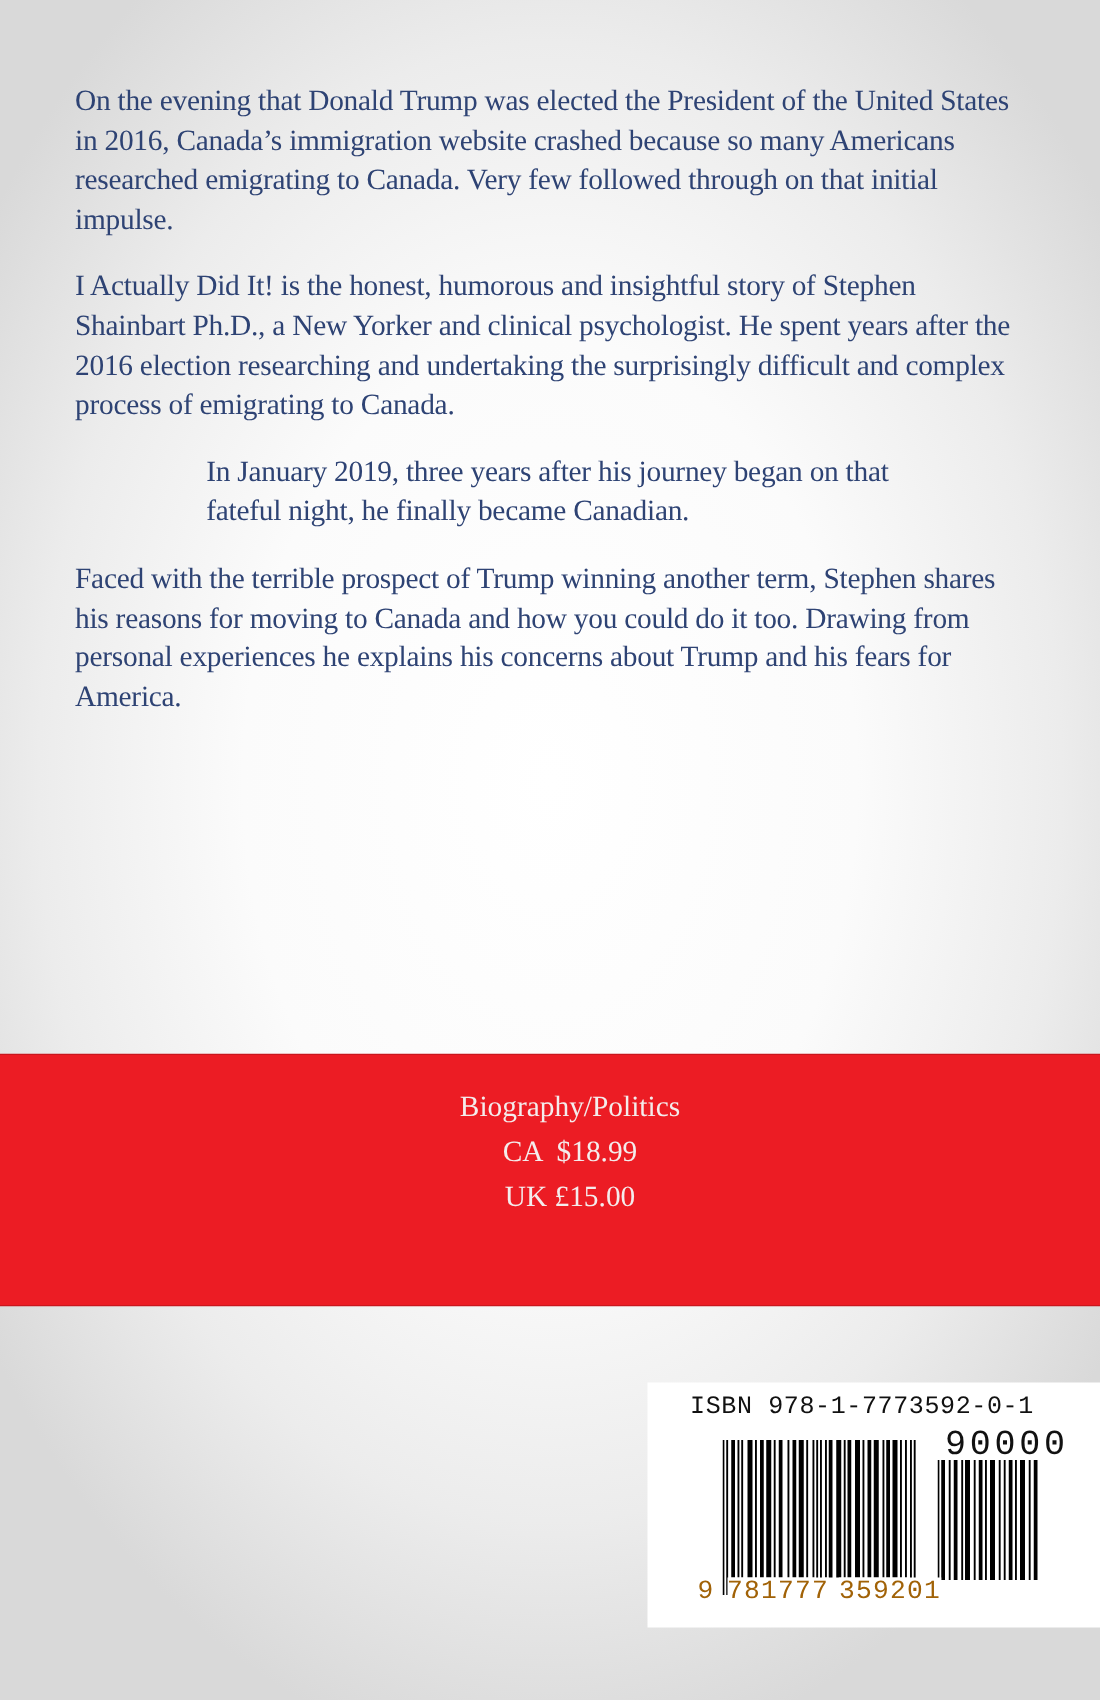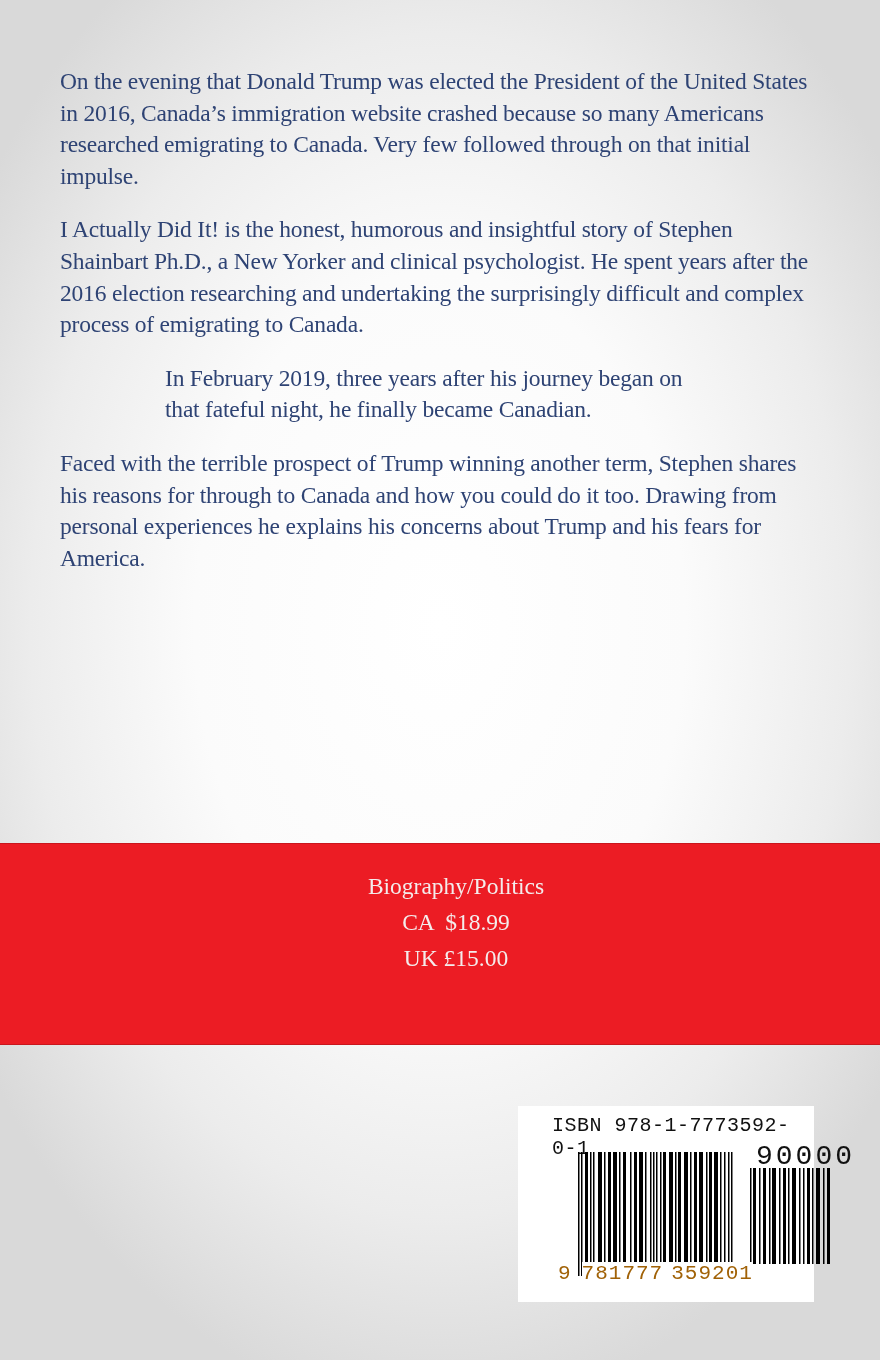--- a/index.html
+++ b/index.html
@@ -21,21 +21,21 @@
       box-shadow: 0 -1px 0 #c9161d, 0 1px 0 #c9161d;
       padding-left: 32px;
     }
     .band-text {
       position: absolute; left: 0; right: 0; top: 24px;
       text-align: center; color: #f4ecec;
       font-size: 23.5px; line-height: 36px;
     }
     .band-text div { display: block; }
     .isbn-box {
-      position: absolute; left: 518px; top: 1106px; width: 296px; height: 196px;
+      position: absolute; left: 518px; top: 1106px; width: 362px; height: 196px;
       background: #ffffff;
     }
     .isbn-label {
       position: absolute; left: 34px; top: 8px;
       font-family: "Liberation Mono", "DejaVu Sans Mono", monospace;
       font-size: 20px; letter-spacing: 0.5px; color: #111;
     }
     .addon-label {
       position: absolute; left: 238px; top: 35px;
       font-family: "Liberation Mono", "DejaVu Sans Mono", monospace;
@@ -50,22 +50,22 @@
     }
     .ean-digits span { display: inline-block; background: #fff; }
     .ean-first { margin-right: 10px; }
   </style>
 </head>
 <body>
 
 <div class="blurb">
   <p>On the evening that Donald Trump was elected the President of the United States in 2016, Canada’s immigration website crashed because so many Americans researched emigrating to Canada. Very few followed through on that initial impulse.</p>
   <p>I Actually Did It! is the honest, humorous and insightful story of Stephen Shainbart Ph.D., a New Yorker and clinical psychologist. He spent years after the 2016 election researching and undertaking the surprisingly difficult and complex process of emigrating to Canada.</p>
-  <p style="padding:0 105px;">In February 2019, three years after his journey began on that fateful night, he finally became Canadian.</p>
-  <p>Faced with the terrible prospect of  Trump winning another term, Stephen shares his reasons for through to Canada and how you could do it too. Drawing from personal experiences he explains his concerns about Trump and his fears for America.</p>
+  <p style="padding:0 105px;">In January 2019, three years after his journey began on that fateful night, he finally became Canadian.</p>
+  <p>Faced with the terrible prospect of  Trump winning another term, Stephen shares his reasons for moving to Canada and how you could do it too. Drawing from personal experiences he explains his concerns about Trump and his fears for America.</p>
 </div>
 
 <div class="band">
   <div class="band-text">
     <div>Biography/Politics</div>
     <div style="white-space:pre;">CA  $18.99</div>
     <div>UK £15.00</div>
   </div>
 </div>
 

